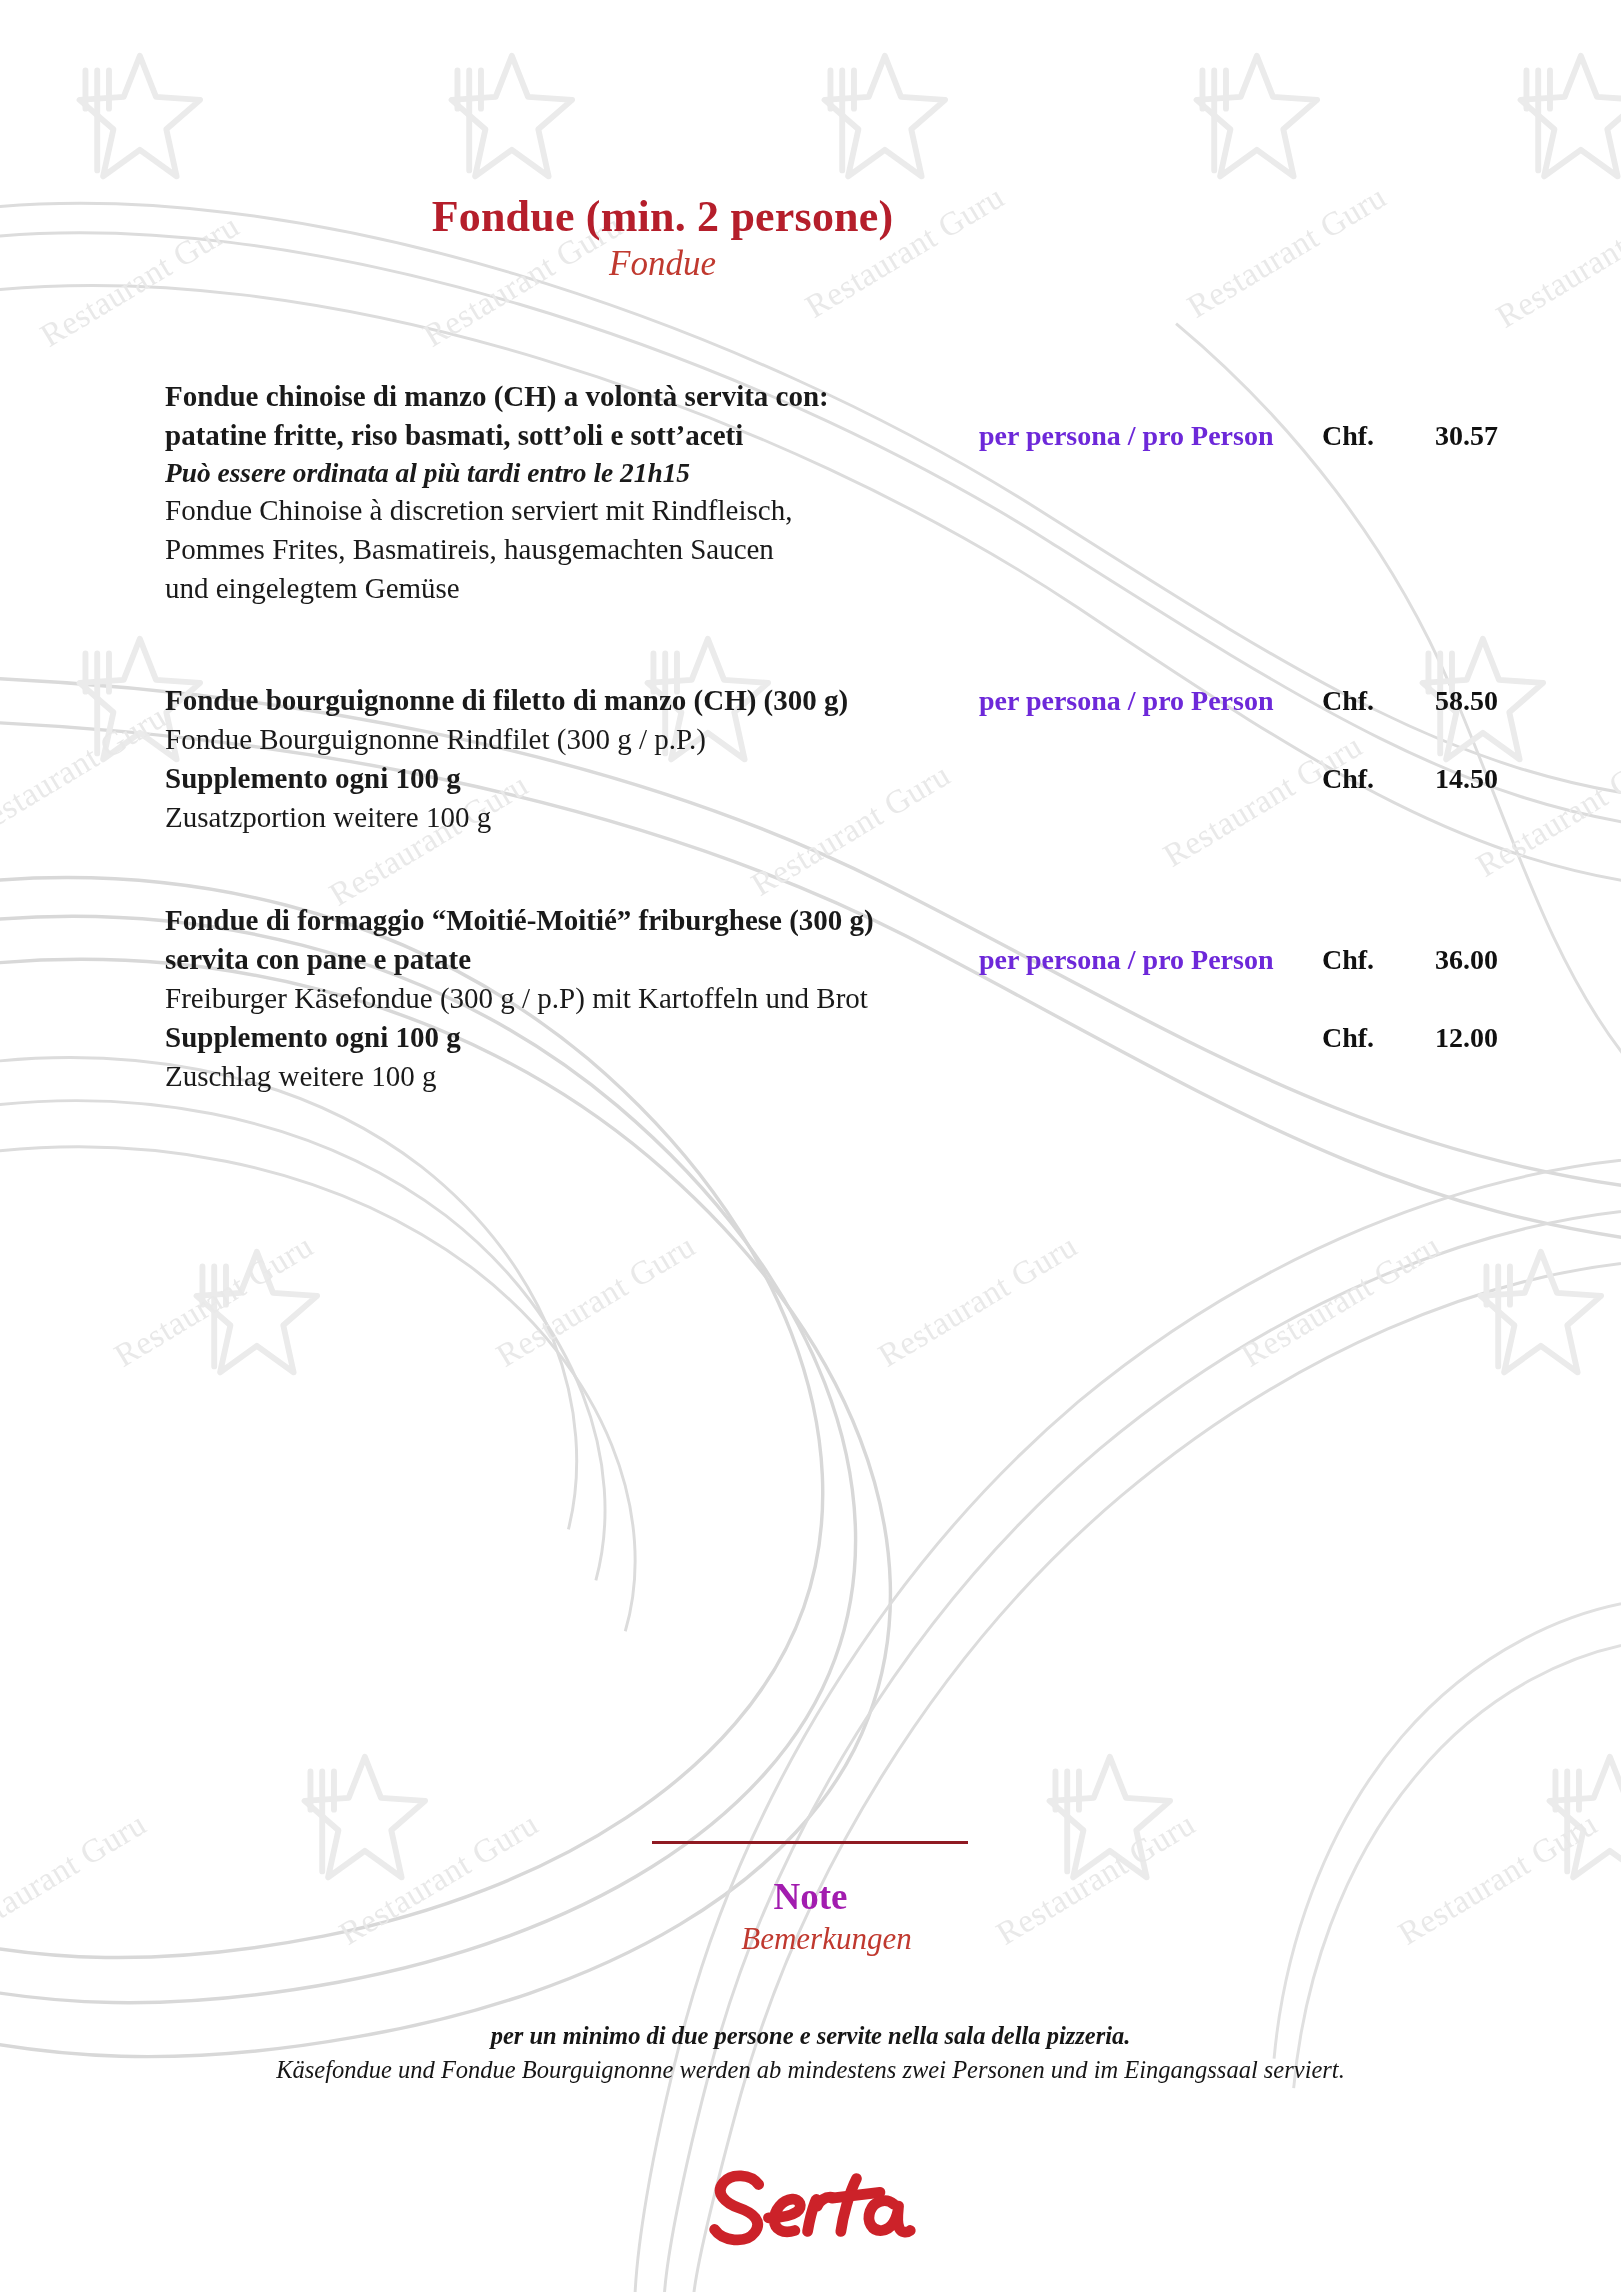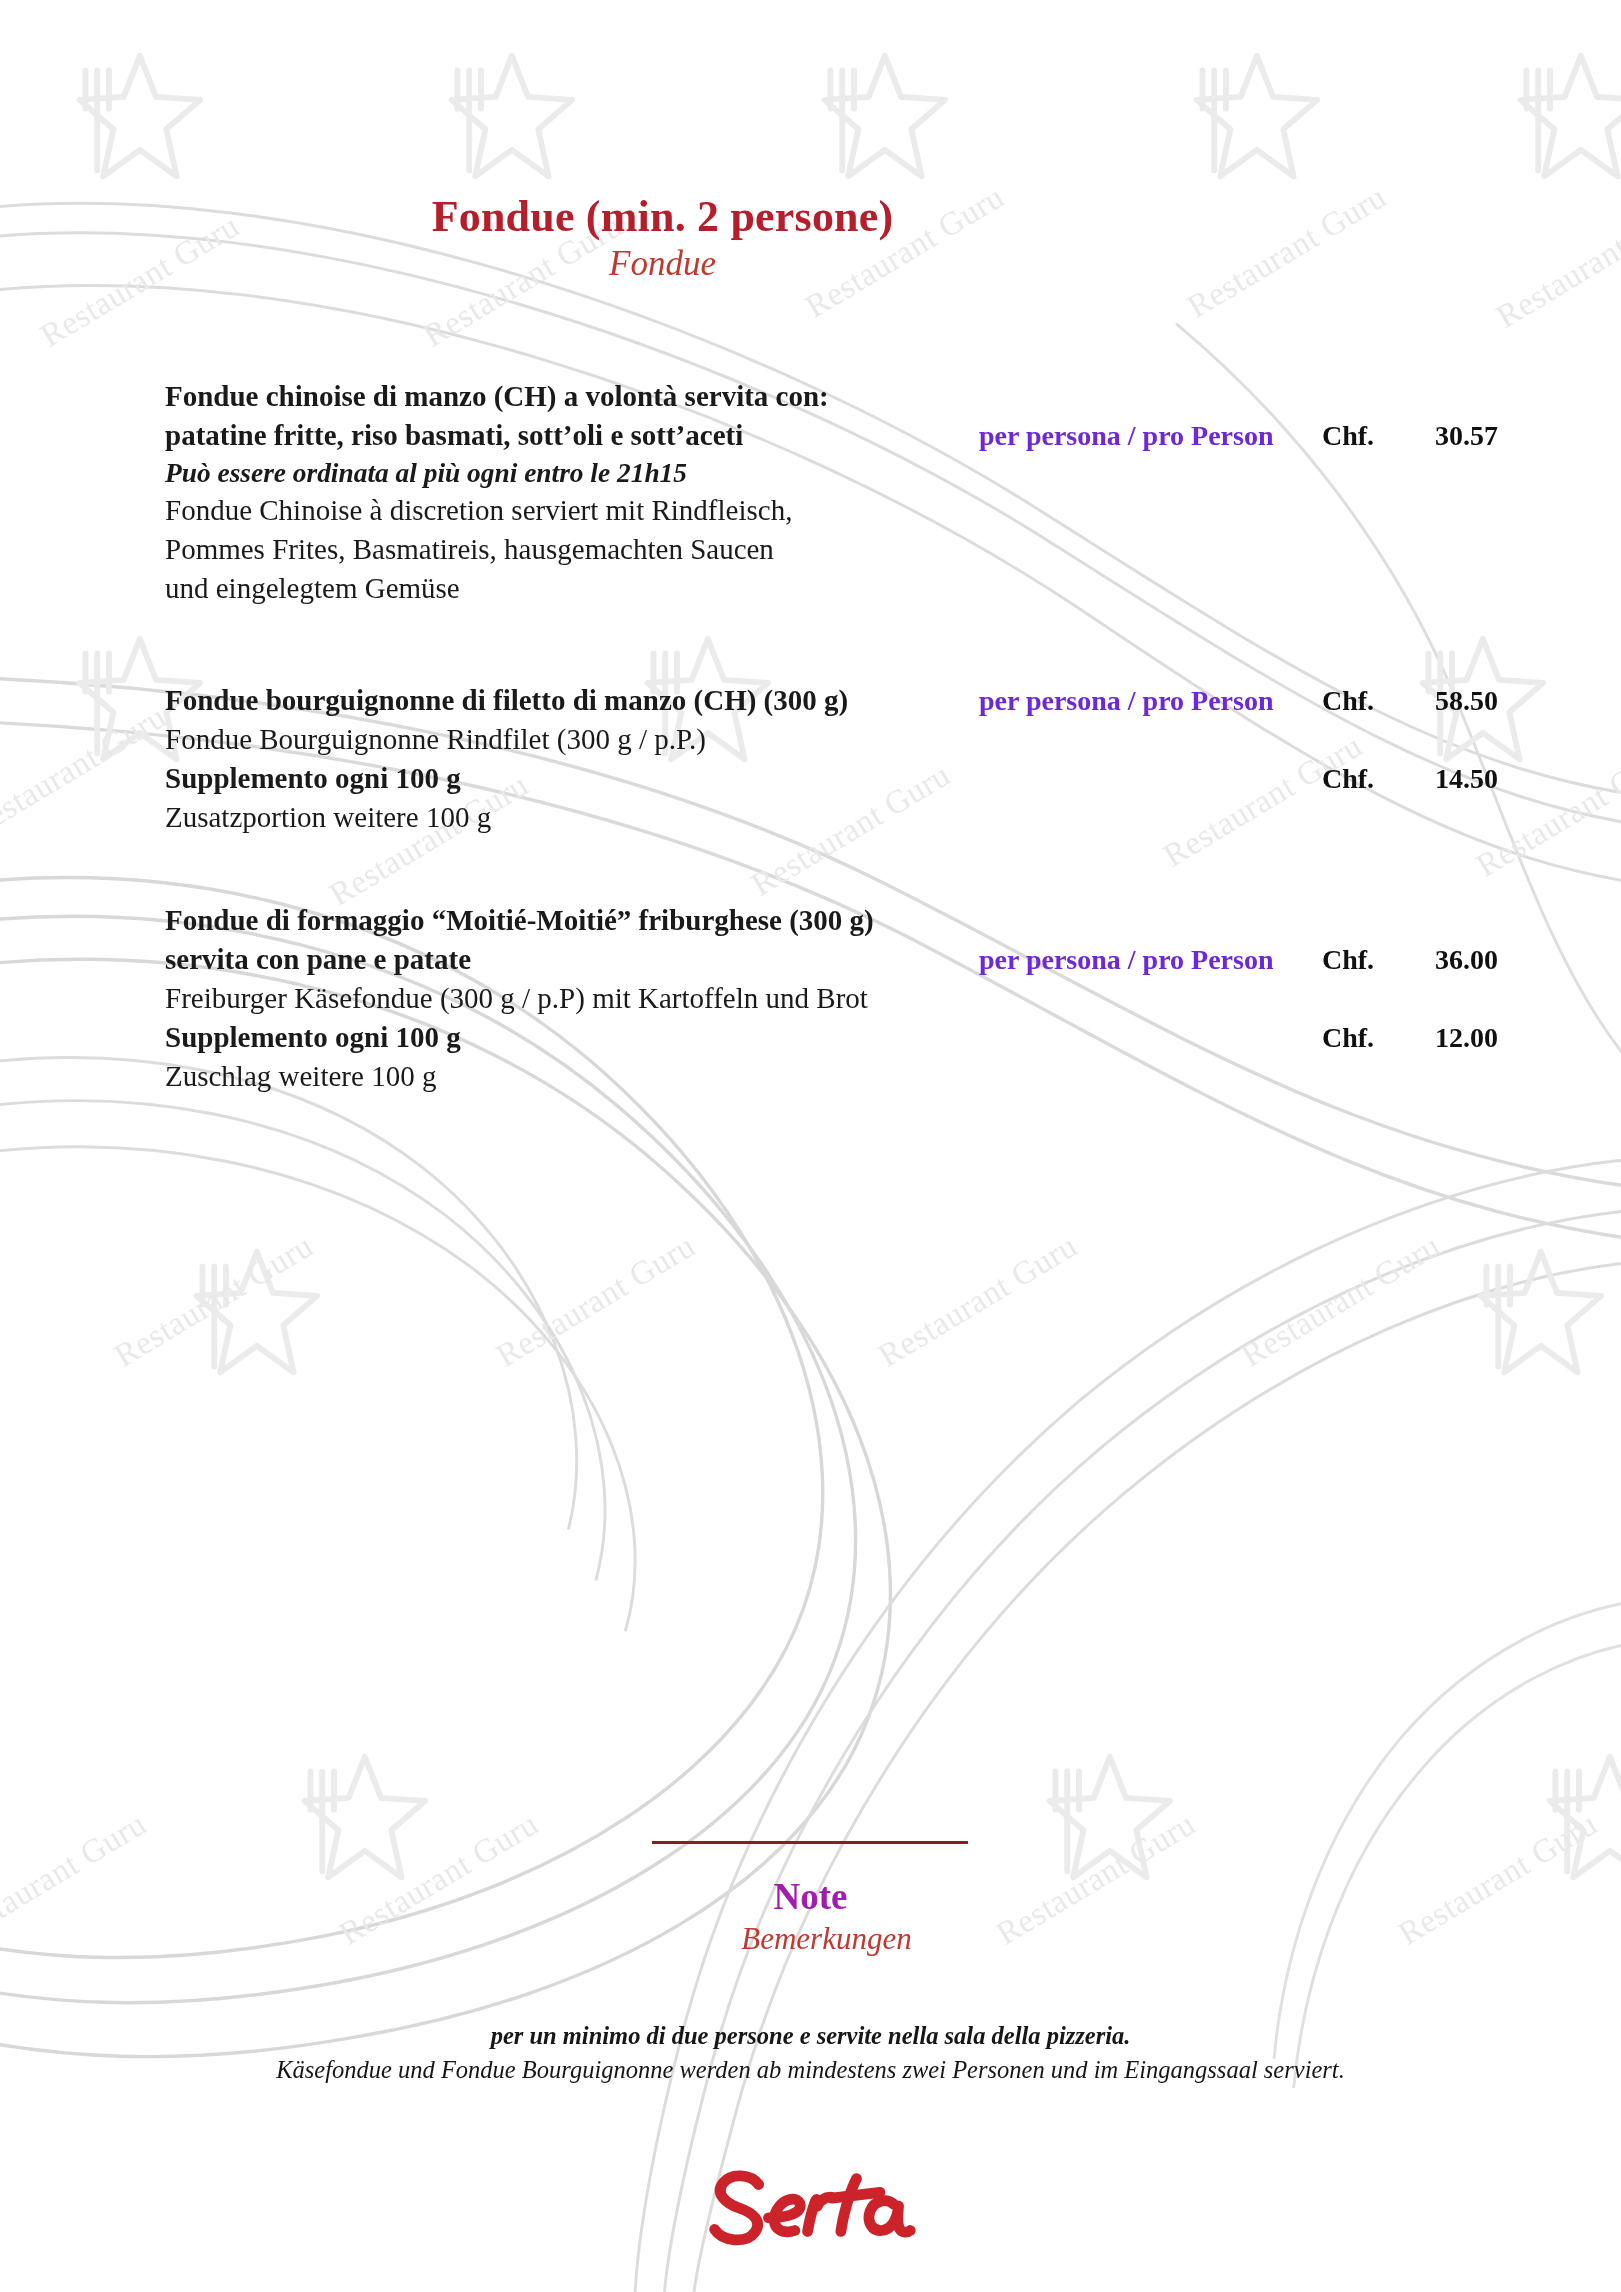--- a/index.html
+++ b/index.html
@@ -388,21 +388,21 @@
         <div class="row">
           <div class="row-desc l-bold">Fondue chinoise di manzo (CH) a volontà servita con:</div>
         </div>
         <div class="row">
           <div class="row-desc l-bold">patatine fritte, riso basmati, sott’oli e sott’aceti</div>
           <div class="row-unit unit-txt">per persona / pro Person</div>
           <div class="row-cur price-txt">Chf.</div>
           <div class="row-price price-txt">30.57</div>
         </div>
         <div class="row">
-          <div class="row-desc l-italic">Può essere ordinata al più ogni entro le 21h15</div>
+          <div class="row-desc l-italic">Può essere ordinata al più tardi entro le 21h15</div>
         </div>
         <div class="row">
           <div class="row-desc l-plain">Fondue Chinoise à discretion serviert mit Rindfleisch,</div>
         </div>
         <div class="row">
           <div class="row-desc l-plain">Pommes Frites, Basmatireis, hausgemachten Saucen</div>
         </div>
         <div class="row">
           <div class="row-desc l-plain">und eingelegtem Gemüse</div>
         </div>

